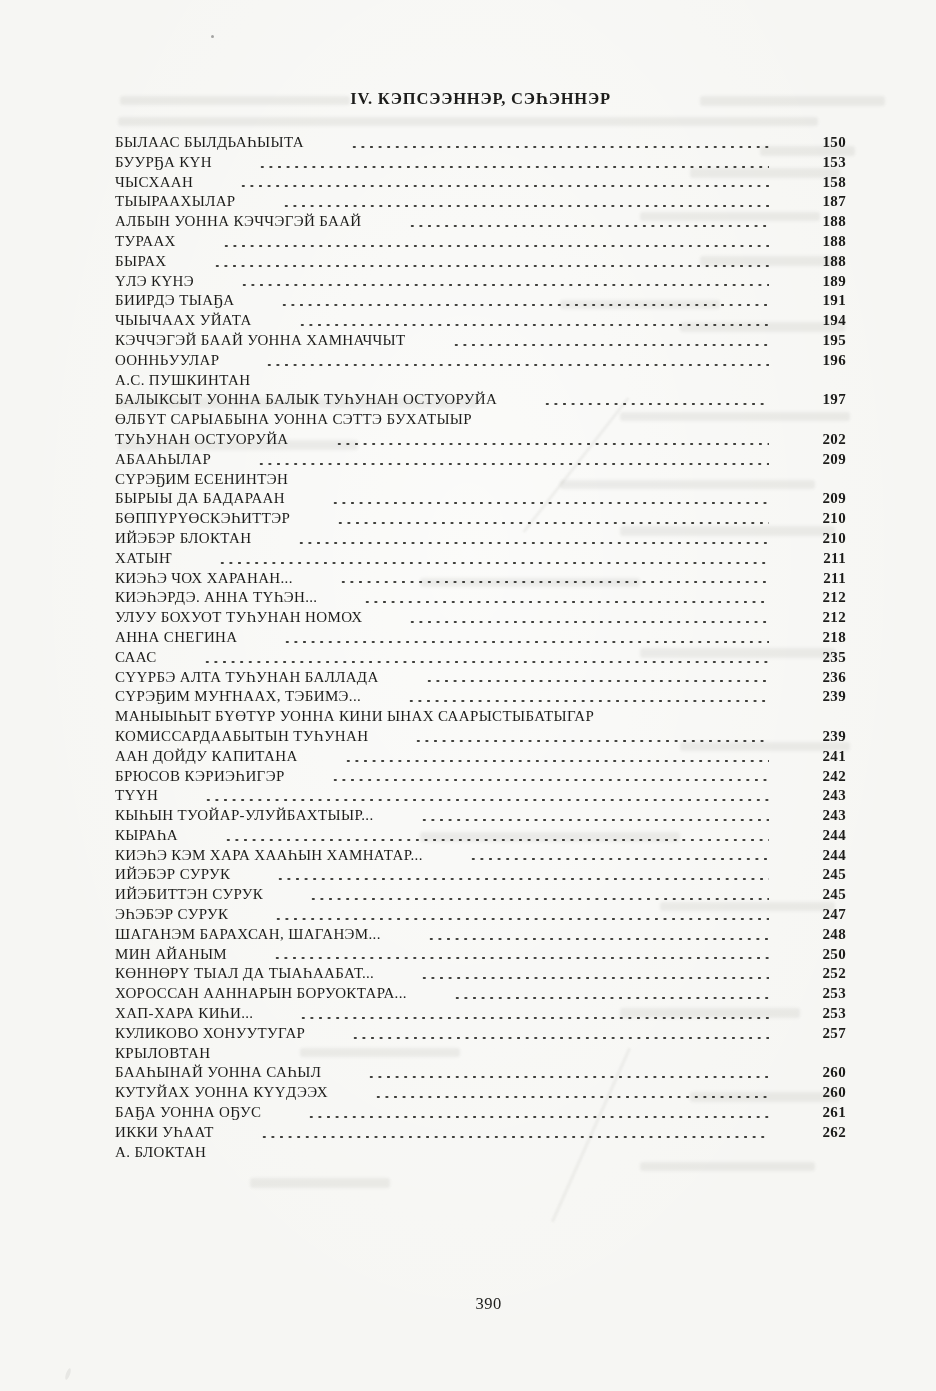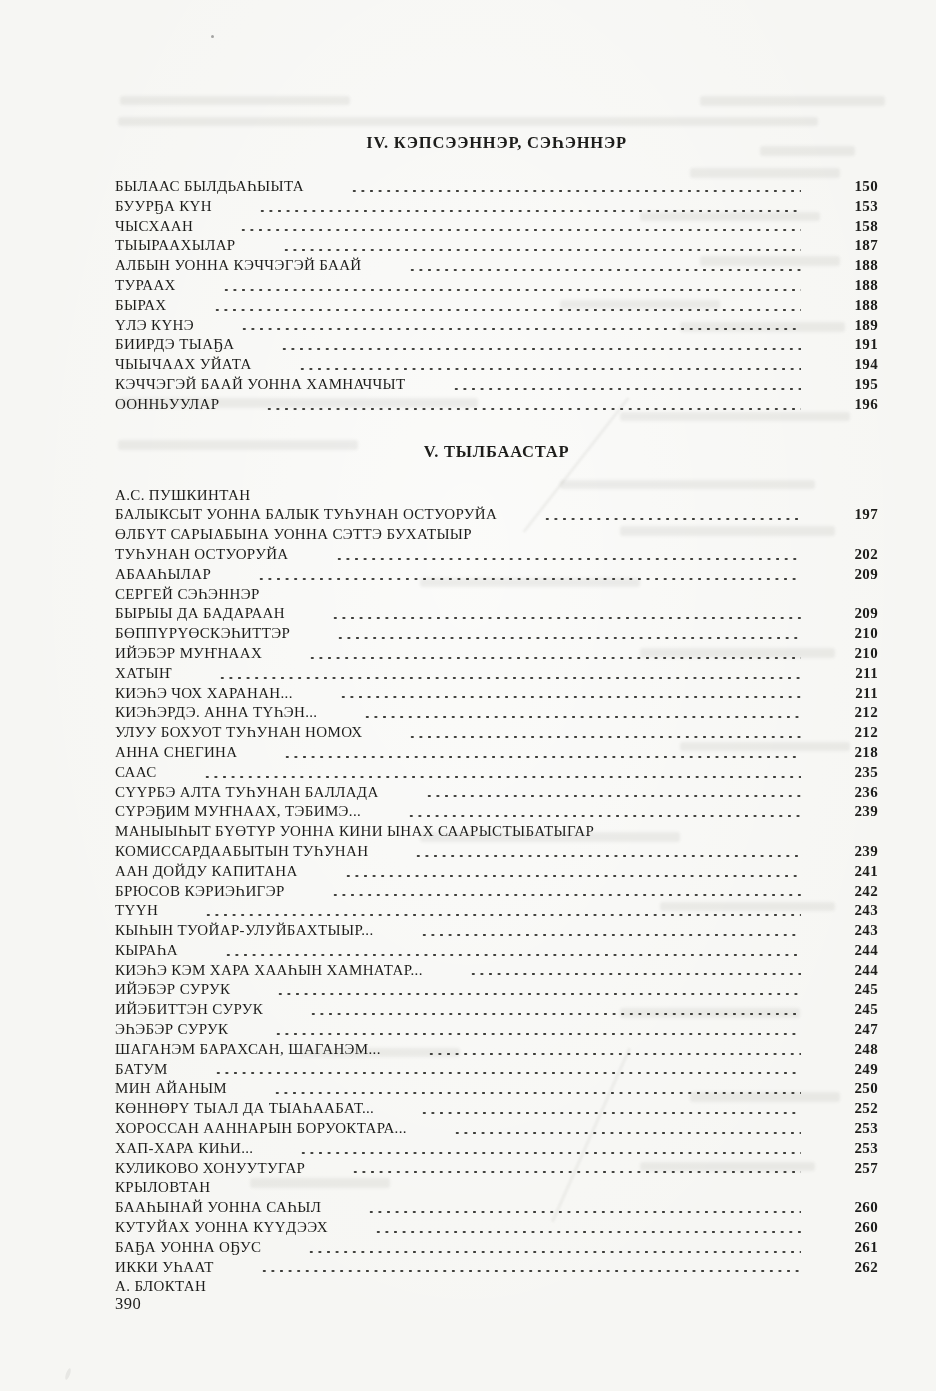--- a/index.html
+++ b/index.html
@@ -13,42 +13,42 @@
   body{
     width:936px;height:1391px;position:relative;overflow:hidden;
     background:
       radial-gradient(ellipse at 50% 40%, rgba(255,255,255,.55), rgba(0,0,0,0) 70%),
       var(--paper);
     font-family:"Liberation Serif","DejaVu Serif",serif;
     color:var(--ink);
   }
   .page{position:absolute;inset:0;}
   .content{
-    position:absolute;left:115px;right:58px;top:88px;
-    font-size:15px;line-height:19.8px;letter-spacing:.35px;margin-top:44px;
+    position:absolute;left:115px;right:90px;top:88px;
+    font-size:15px;line-height:19.8px;letter-spacing:.35px;
   }
   .section-title{
     text-align:center;font-weight:bold;font-size:16.5px;letter-spacing:.8px;
     line-height:22px;margin:26px 0 23px;
   }
   .section-title:first-child{margin-top:0;}
   .row{display:flex;gap:41px;}
   .row .t{white-space:nowrap;}
   .row.bold .t, .row.heading .t{font-weight:normal;}
   .dots{
     flex:1 1 auto;min-width:12px;margin:0 4px 0 5px;
     background-image:radial-gradient(circle, var(--dots) 1.05px, rgba(0,0,0,0) 1.35px);
     background-size:8.6px 4px;
     background-repeat:repeat-x;
     background-position:left bottom 4px;
   }
   .pg{flex:0 0 auto;min-width:32px;text-align:right;white-space:nowrap;font-weight:bold;}
   .folio{
     position:absolute;left:115px;right:74px;top:1294px;
-    text-align:left;font-size:16.5px;letter-spacing:.5px;
+    text-align:center;font-size:16.5px;letter-spacing:.5px;
   }
   
   .ghost{
     position:absolute;height:10px;border-radius:3px;
     background:var(--ghost);opacity:.13;filter:blur(1.8px);
     pointer-events:none;
   }
   .crease{
     position:absolute;background:rgba(110,110,102,.12);filter:blur(1.2px);
     pointer-events:none;
@@ -148,21 +148,20 @@
       <div class="row">
         <span class="t">КЭЧЧЭГЭЙ БААЙ УОННА ХАМНАЧЧЫТ</span>
         <span class="dots"></span>
         <span class="pg">195</span>
       </div>
       <div class="row">
         <span class="t">ООННЬУУЛАР</span>
         <span class="dots"></span>
         <span class="pg">196</span>
       </div>
-      <div class="section-title">V. ТЫЛБААСТАР</div>
       <div class="row heading">
         <span class="t">А.С. ПУШКИНТАН</span>
       </div>
       <div class="row">
         <span class="t">БАЛЫКСЫТ УОННА БАЛЫК ТУҺУНАН ОСТУОРУЙА</span>
         <span class="dots"></span>
         <span class="pg">197</span>
       </div>
       <div class="row">
         <span class="t">ӨЛБҮТ САРЫАБЫНА УОННА СЭТТЭ БУХАТЫЫР</span>
@@ -171,34 +170,34 @@
         <span class="t">ТУҺУНАН ОСТУОРУЙА</span>
         <span class="dots"></span>
         <span class="pg">202</span>
       </div>
       <div class="row">
         <span class="t">АБААҺЫЛАР</span>
         <span class="dots"></span>
         <span class="pg">209</span>
       </div>
       <div class="row heading">
-        <span class="t">СЕРГЕЙ СЭҺЭННЭР</span>
+        <span class="t">СҮРЭҔИМ ЕСЕНИНТЭН</span>
       </div>
       <div class="row">
         <span class="t">БЫРЫЫ ДА БАДАРААН</span>
         <span class="dots"></span>
         <span class="pg">209</span>
       </div>
       <div class="row">
         <span class="t">БӨППҮРҮӨСКЭҺИТТЭР</span>
         <span class="dots"></span>
         <span class="pg">210</span>
       </div>
       <div class="row">
-        <span class="t">ИЙЭБЭР МУҤНААХ</span>
+        <span class="t">ИЙЭБЭР БЛОКТАН</span>
         <span class="dots"></span>
         <span class="pg">210</span>
       </div>
       <div class="row">
         <span class="t">ХАТЫҤ</span>
         <span class="dots"></span>
         <span class="pg">211</span>
       </div>
       <div class="row">
         <span class="t">КИЭҺЭ ЧОХ ХАРАНАН...</span>
@@ -285,25 +284,20 @@
       </div>
       <div class="row">
         <span class="t">ЭҺЭБЭР СУРУК</span>
         <span class="dots"></span>
         <span class="pg">247</span>
       </div>
       <div class="row">
         <span class="t">ШАГАНЭМ БАРАХСАН, ШАГАНЭМ...</span>
         <span class="dots"></span>
         <span class="pg">248</span>
-      </div>
-      <div class="row bold">
-        <span class="t">БАТУМ</span>
-        <span class="dots"></span>
-        <span class="pg">249</span>
       </div>
       <div class="row">
         <span class="t">МИН АЙАНЫМ</span>
         <span class="dots"></span>
         <span class="pg">250</span>
       </div>
       <div class="row">
         <span class="t">КӨННӨРҮ ТЫАЛ ДА ТЫАҺААБАТ...</span>
         <span class="dots"></span>
         <span class="pg">252</span>

